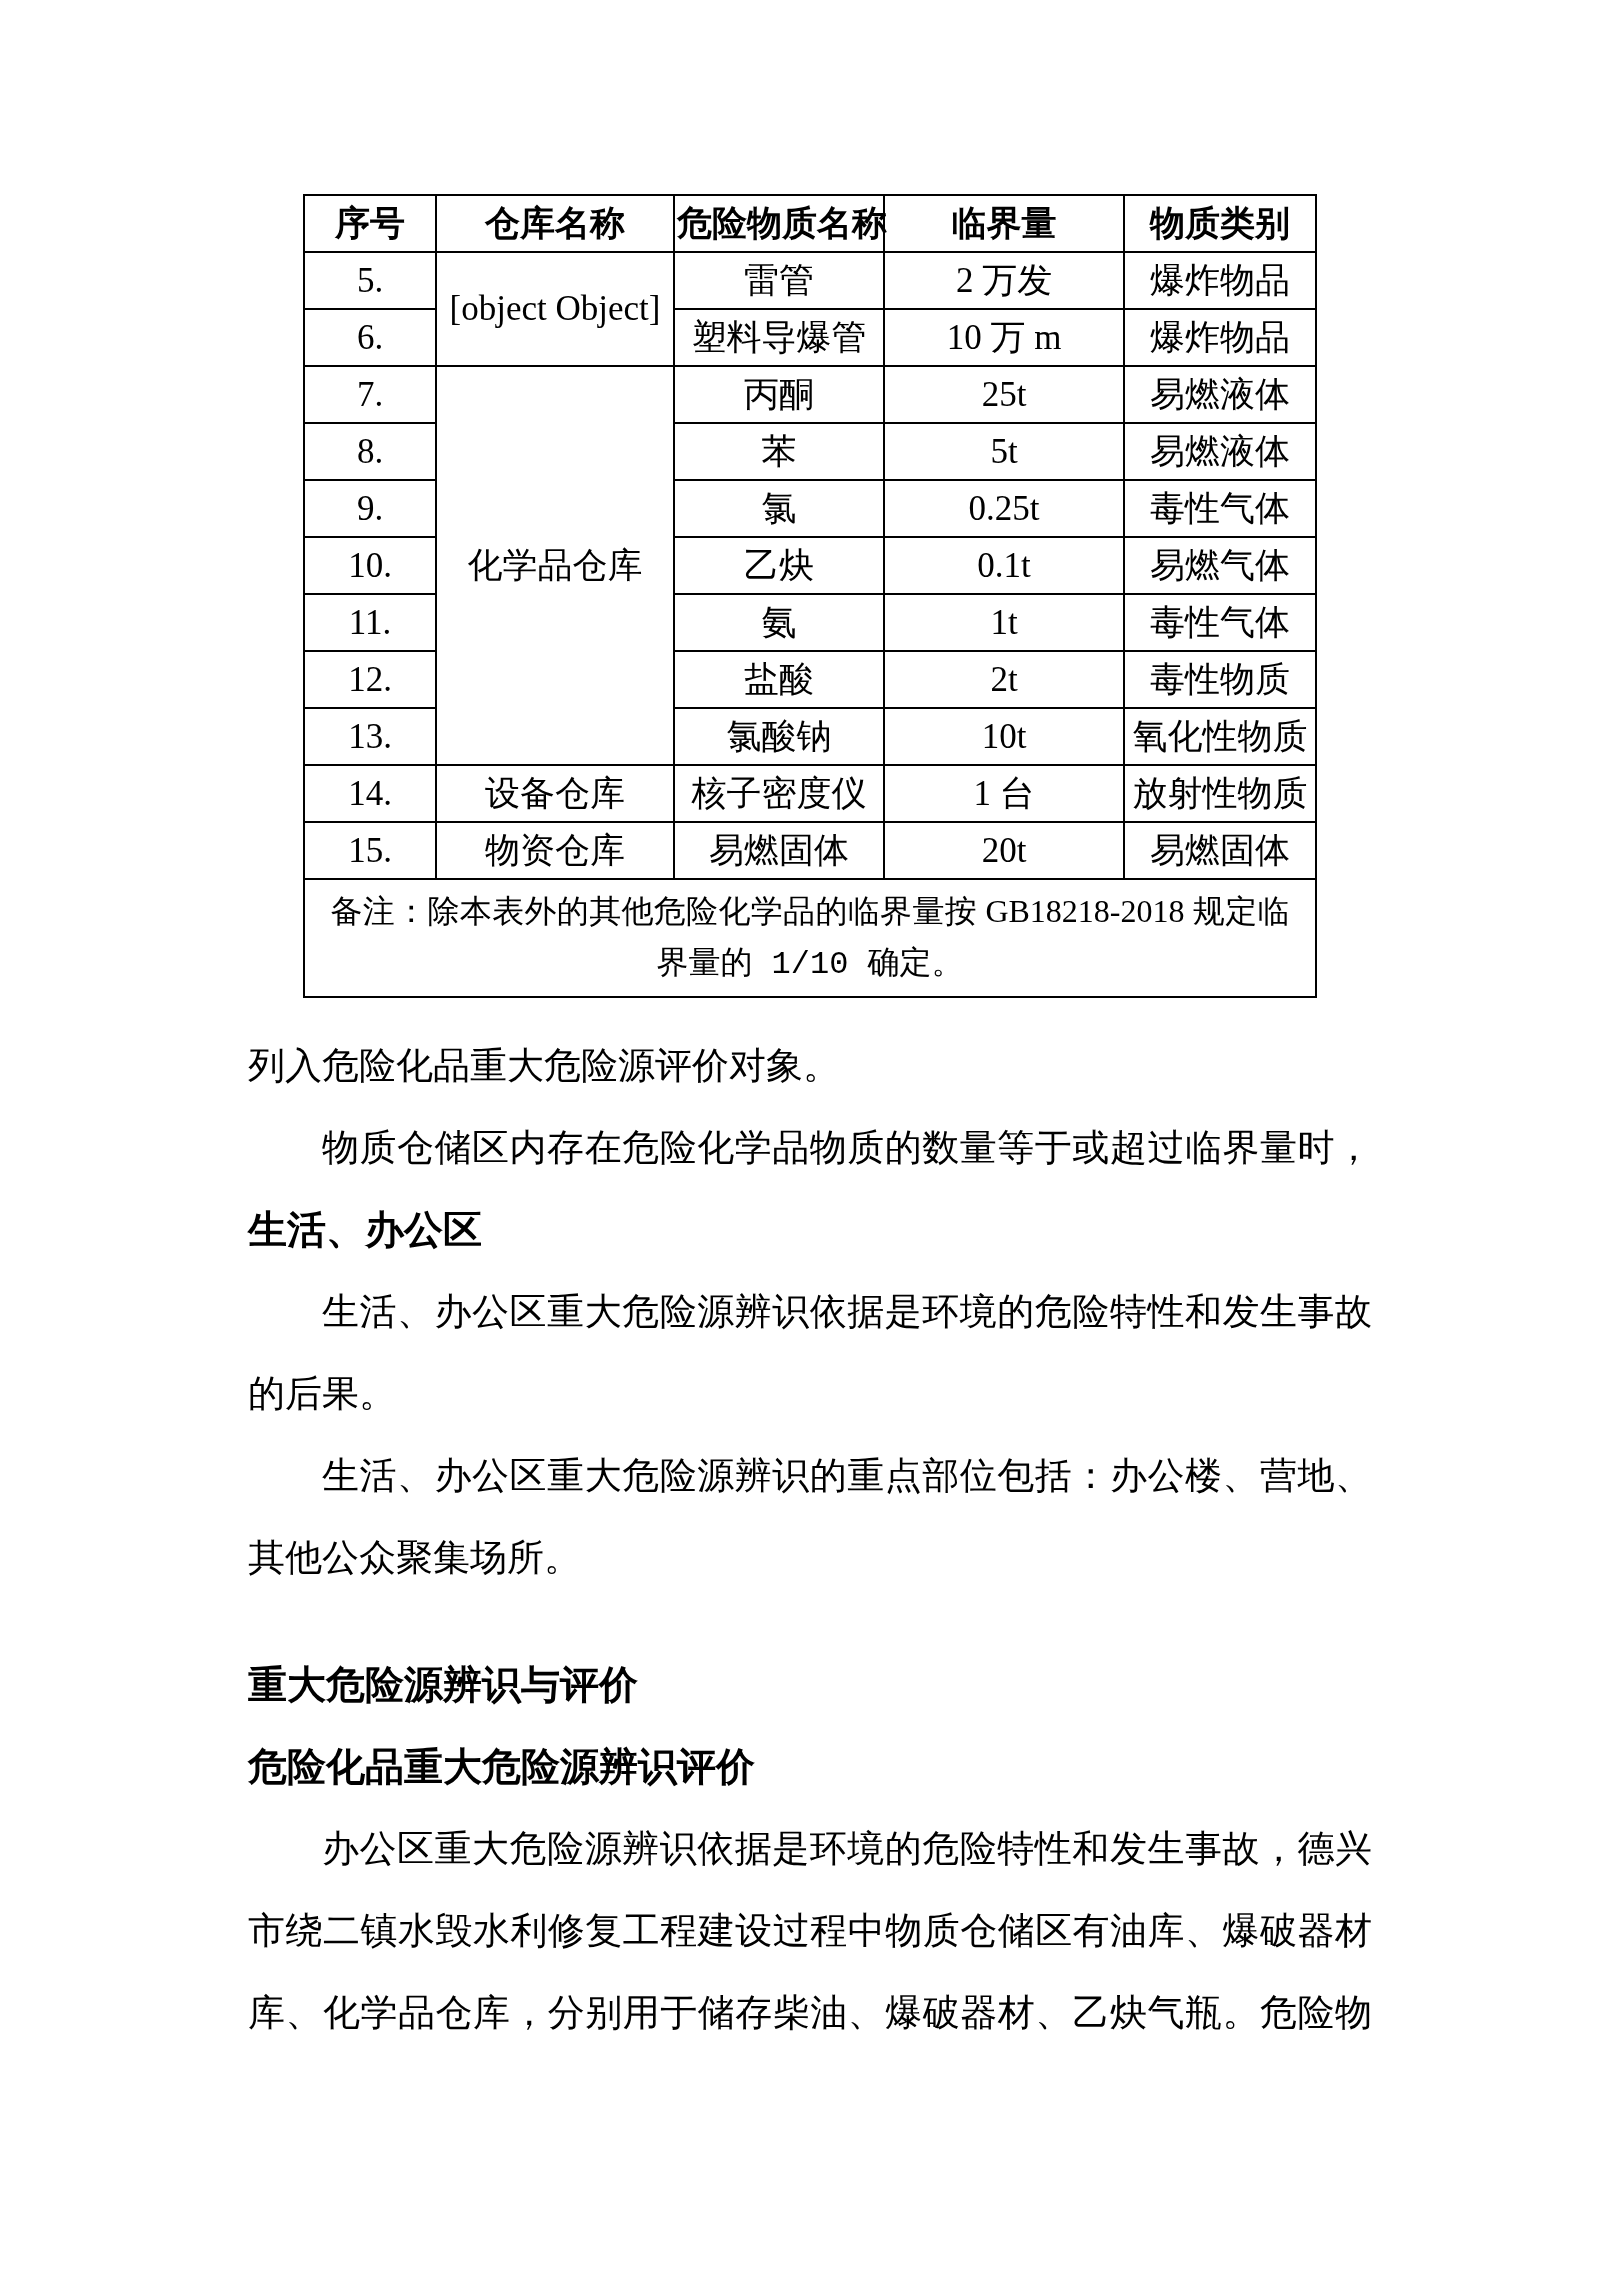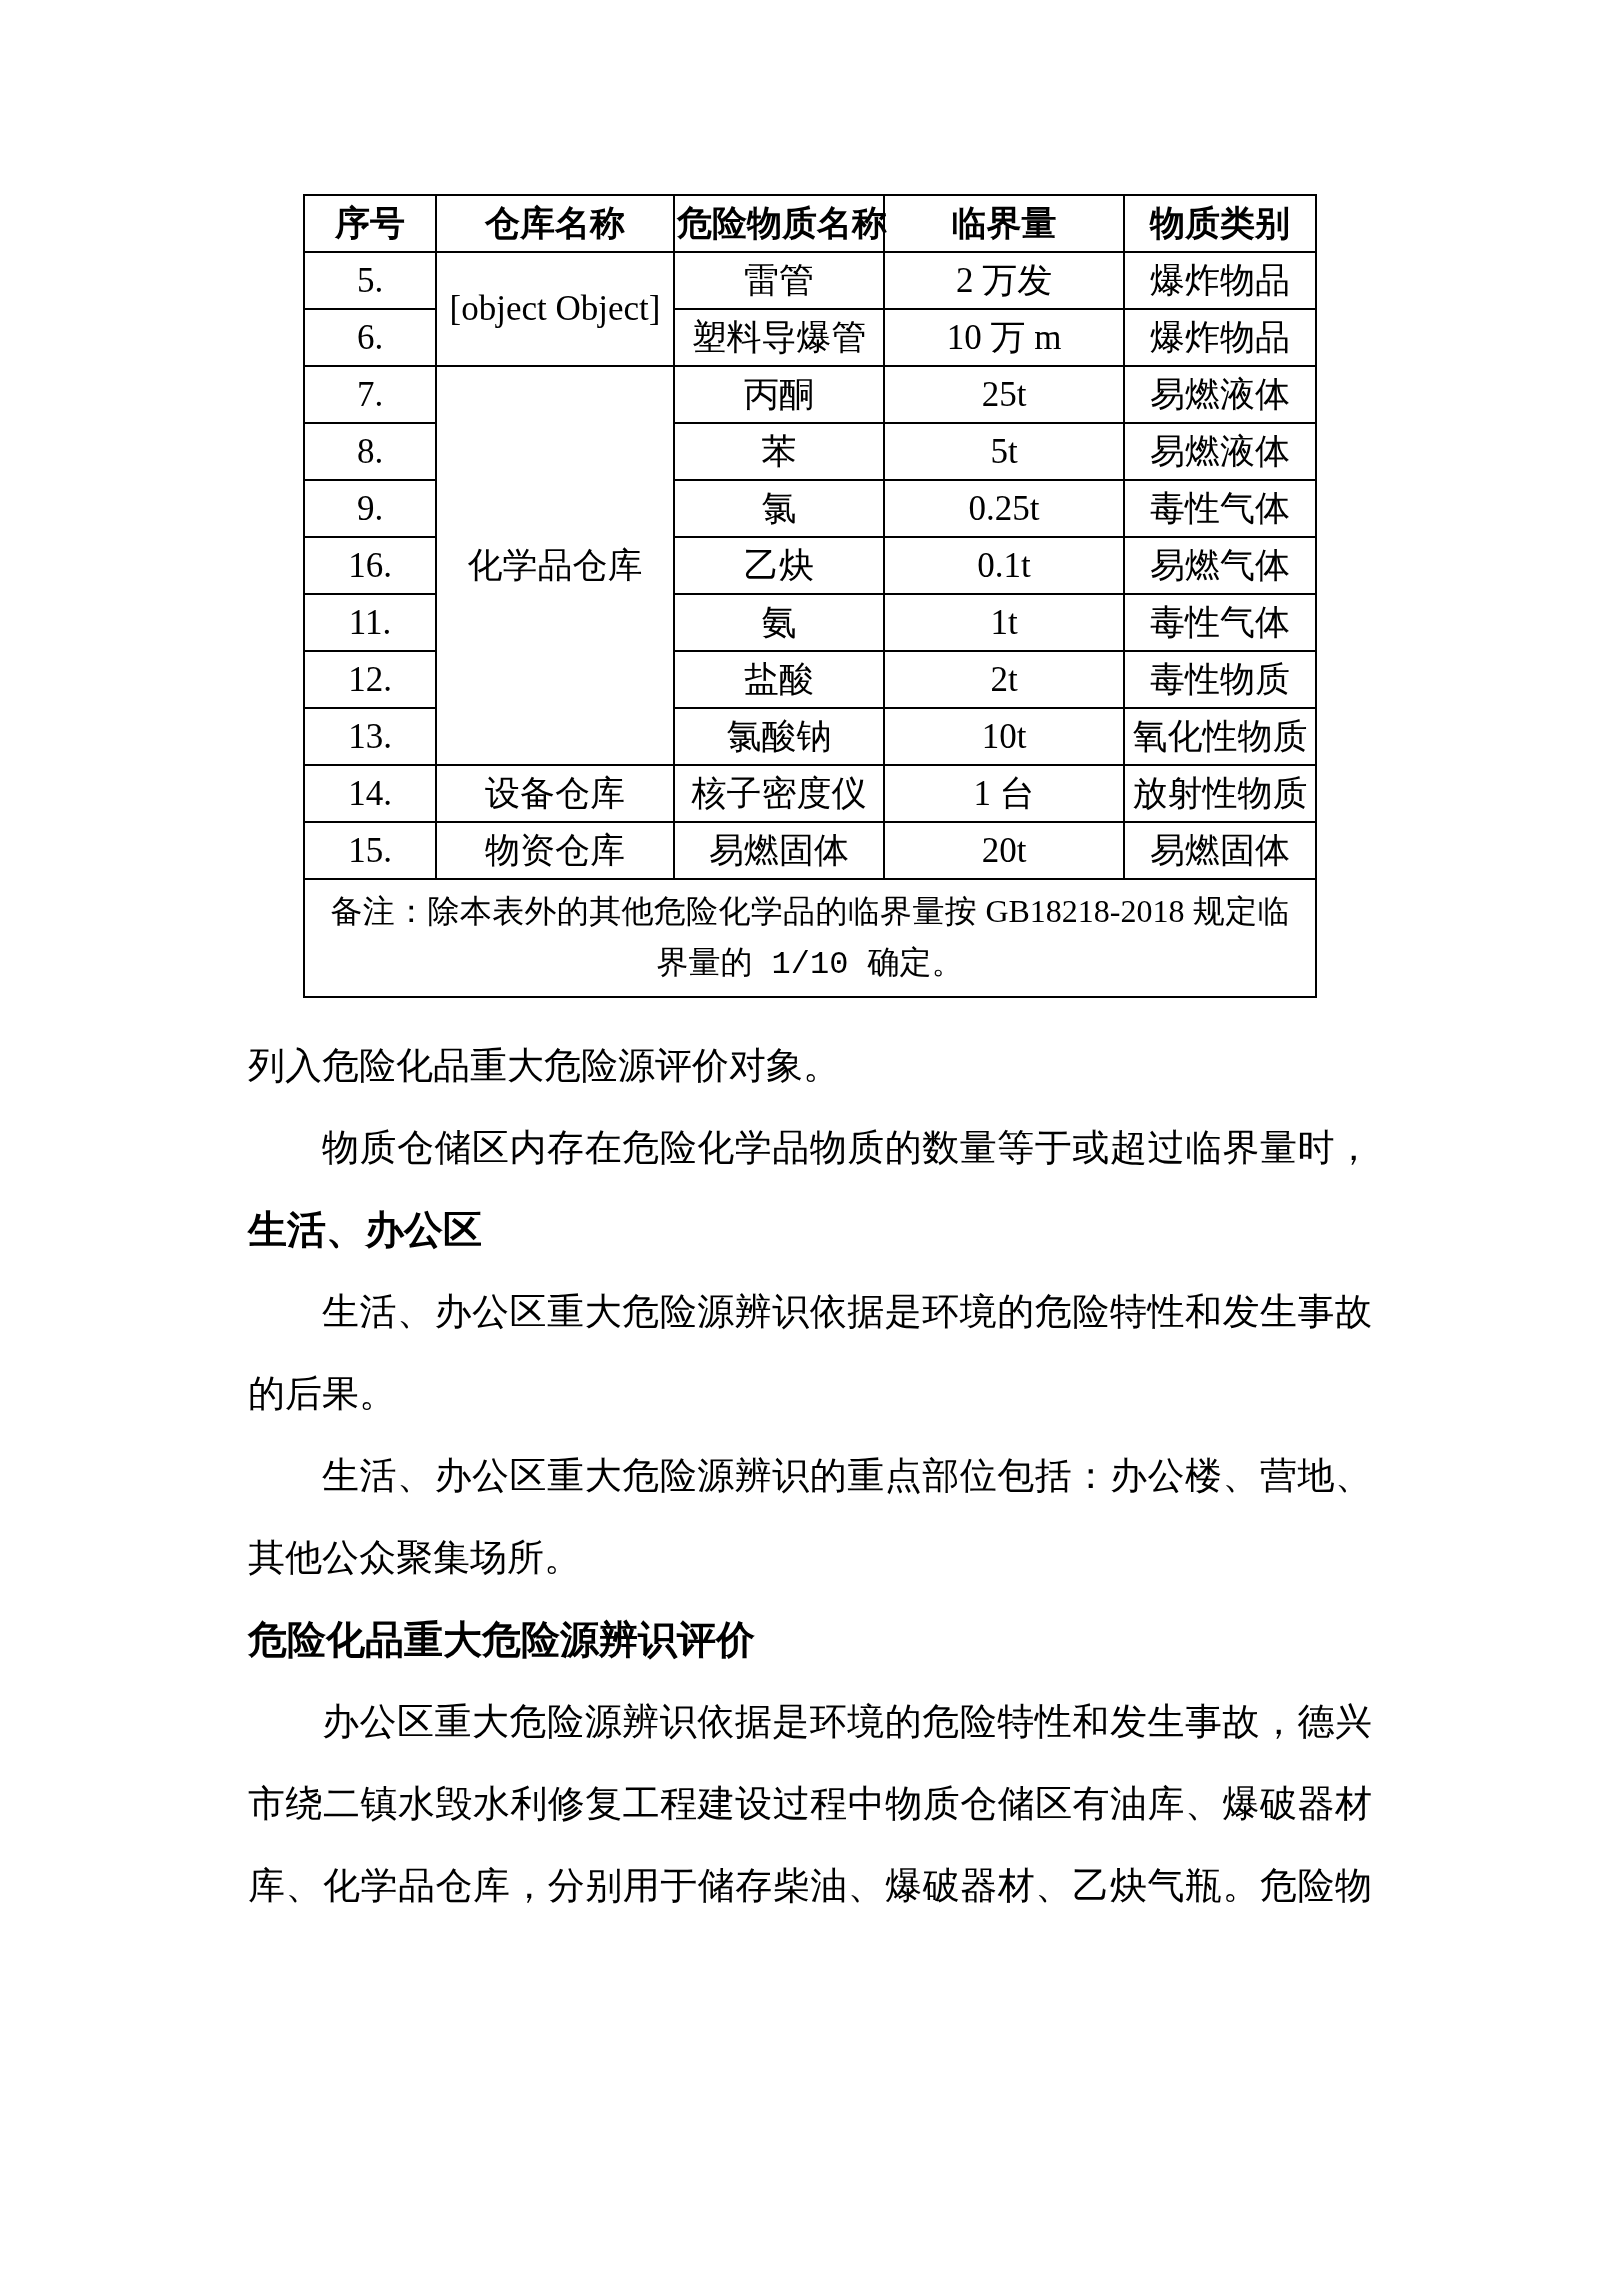--- a/index.html
+++ b/index.html
@@ -122,21 +122,21 @@
           <td>5t</td>
           <td>易燃液体</td>
         </tr>
         <tr>
           <td>9.</td>
           <td>氯</td>
           <td>0.25t</td>
           <td>毒性气体</td>
         </tr>
         <tr>
-          <td>16.</td>
+          <td>10.</td>
           <td>乙炔</td>
           <td>0.1t</td>
           <td>易燃气体</td>
         </tr>
         <tr>
           <td>11.</td>
           <td>氨</td>
           <td>1t</td>
           <td>毒性气体</td>
         </tr>
@@ -178,20 +178,21 @@
   </table>
 
   <div class="body-text" id="body-text">
       <div class="line">列入危险化品重大危险源评价对象。</div>
       <div class="line justify indent">物质仓储区内存在危险化学品物质的数量等于或超过临界量时，</div>
       <div class="heading">生活、办公区</div>
       <div class="line justify indent">生活、办公区重大危险源辨识依据是环境的危险特性和发生事故</div>
       <div class="line">的后果。</div>
       <div class="line justify indent">生活、办公区重大危险源辨识的重点部位包括：办公楼、营地、</div>
       <div class="line">其他公众聚集场所。</div>
+      <div class="heading extra">重大危险源辨识与评价</div>
       <div class="heading">危险化品重大危险源辨识评价</div>
       <div class="line justify indent">办公区重大危险源辨识依据是环境的危险特性和发生事故，德兴</div>
       <div class="line justify">市绕二镇水毁水利修复工程建设过程中物质仓储区有油库、爆破器材</div>
       <div class="line justify">库、化学品仓库，分别用于储存柴油、爆破器材、乙炔气瓶。危险物</div>
     </div>
 
 </div>
 
 
 </body></html>

